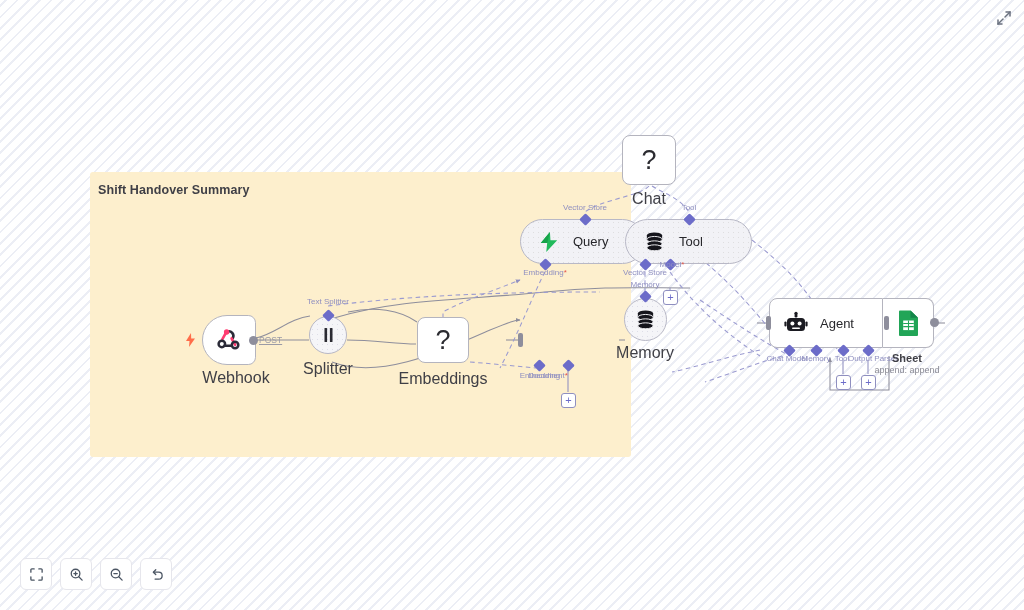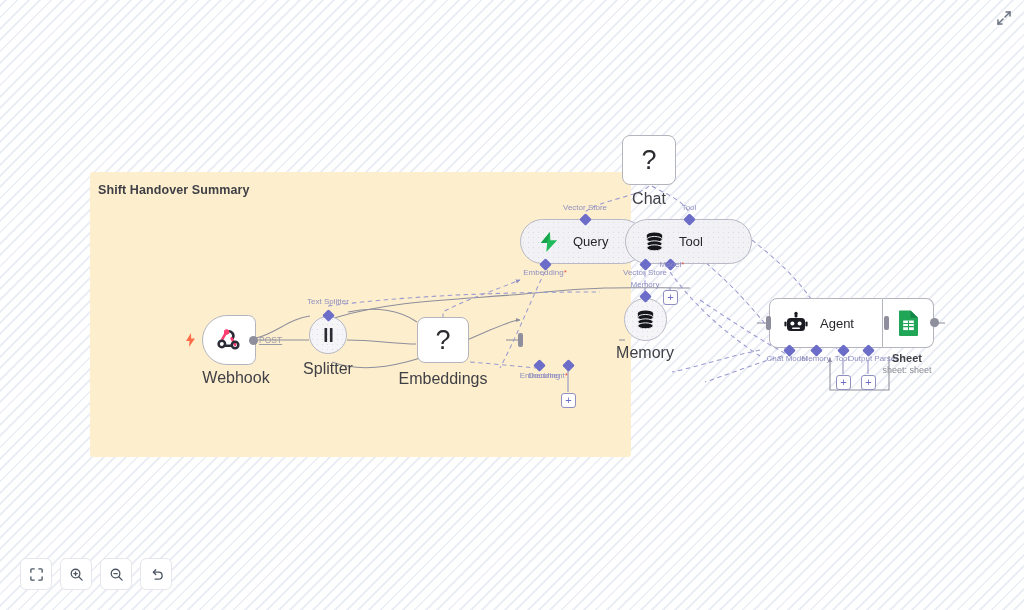--- a/index.html
+++ b/index.html
@@ -412,21 +412,21 @@
     <div class="plabel-sm" style="left:787px; top:354px;">Chat Model</div>
     <div class="plabel-sm" style="left:816px; top:354px;">Memory</div>
     <div class="plabel-sm" style="left:842px; top:354px;">Tool</div>
     <div class="plabel-sm" style="left:873px; top:354px;">Output Parser</div>
 
     <div class="plus" style="left:836px; top:375px;">+</div>
     <div class="plus" style="left:861px; top:375px;">+</div>
 
     <div class="cap bold" style="left:907px; top:352px;">
       <span>Sheet</span>
-      <span class="sub">sheet: sheet</span>
+      <span class="sub">append: append</span>
     </div>
 
   </div>
 
   <div id="toolbar">
     <div class="tbtn">
       <svg width="15" height="15" viewBox="0 0 16 16" fill="none" stroke="#4b5563" stroke-width="1.4" stroke-linecap="round">
         <path d="M2 5.5V3a1 1 0 0 1 1-1h2.5"></path>
           <path d="M14 5.5V3a1 1 0 0 0-1-1h-2.5"></path>
         <path d="M2 10.5V13a1 1 0 0 0 1 1h2.5"></path>

